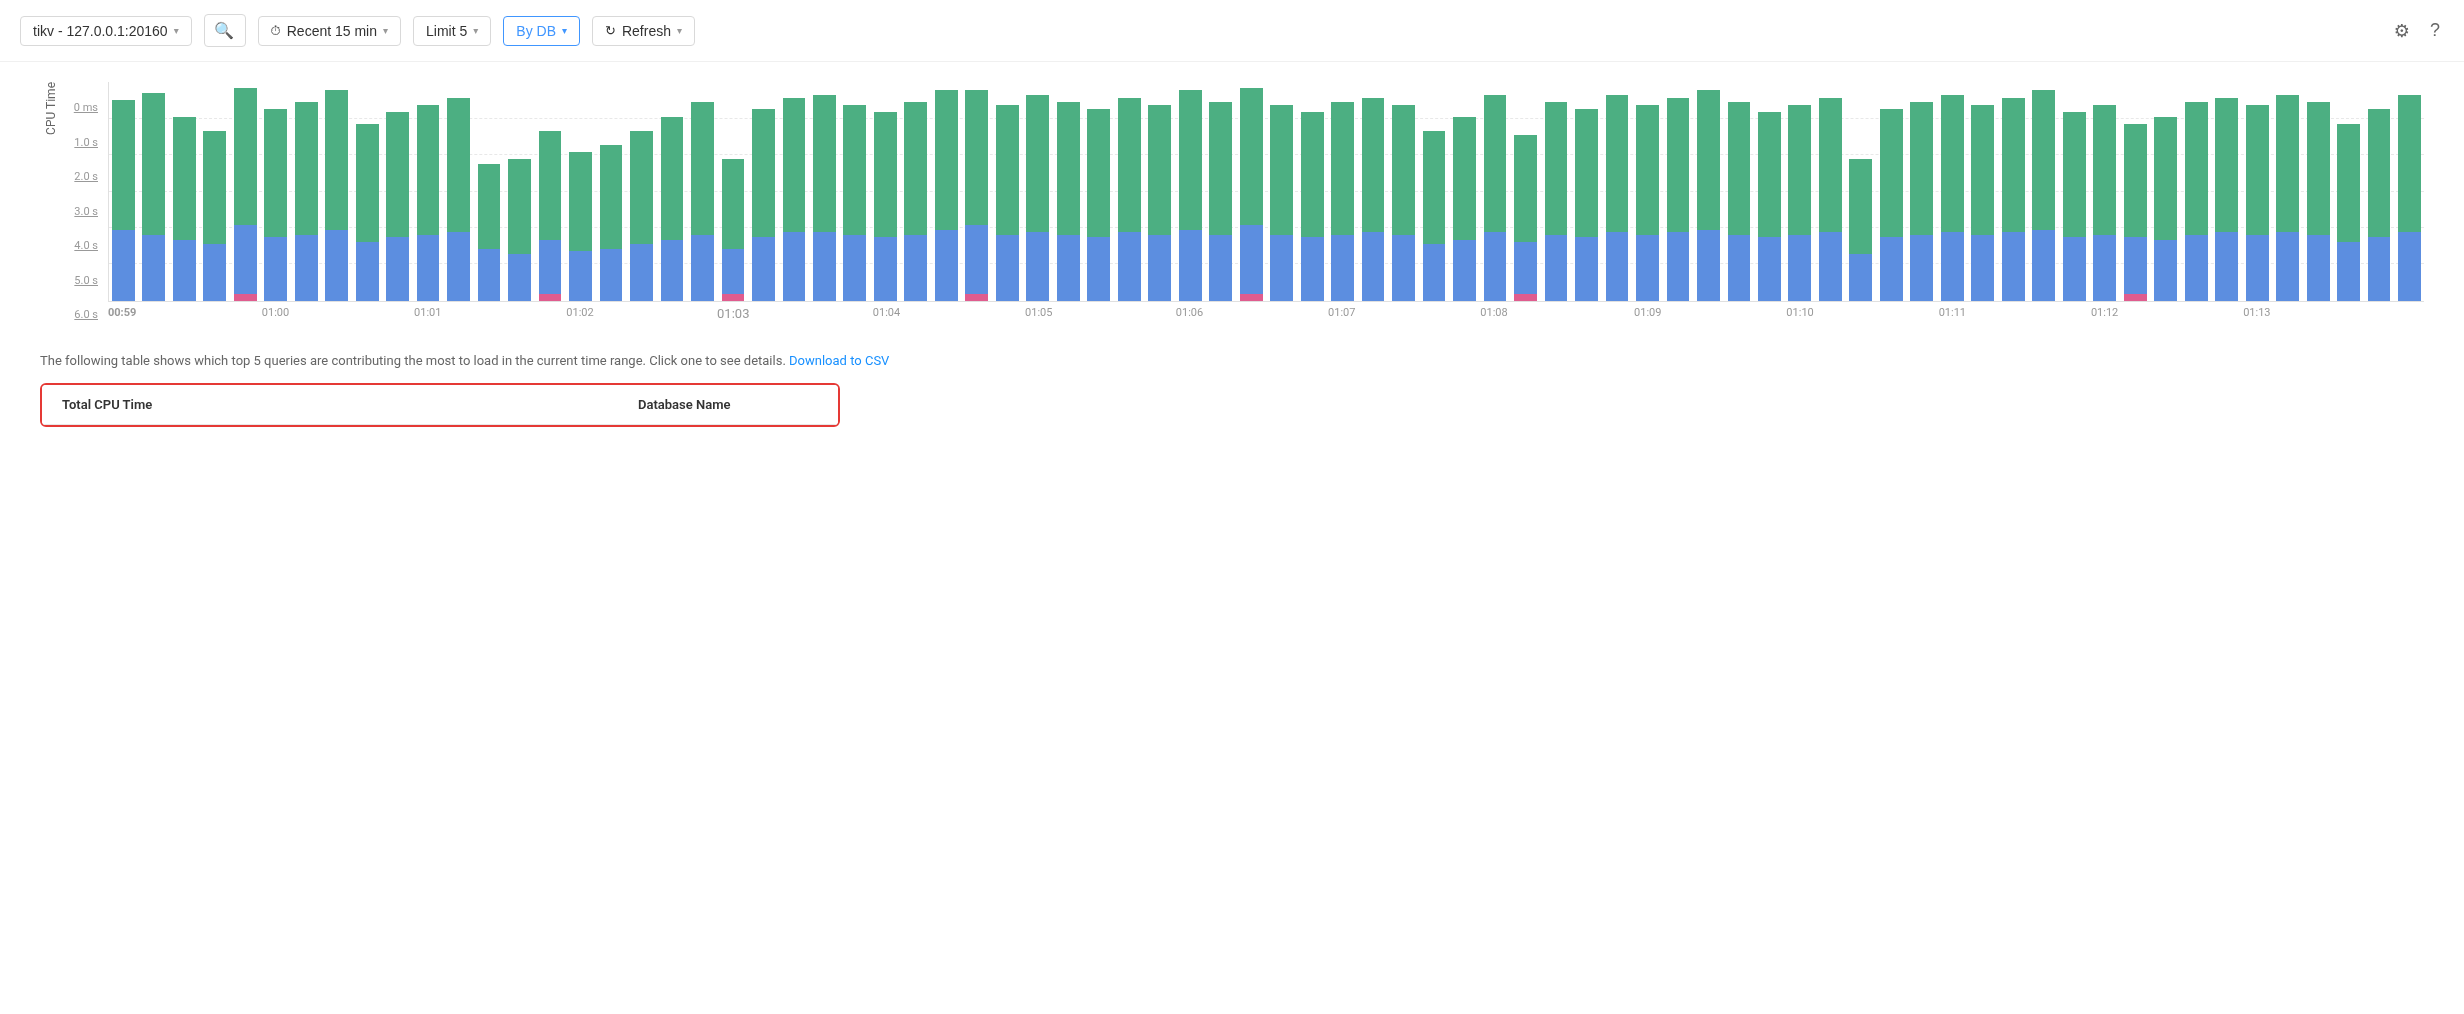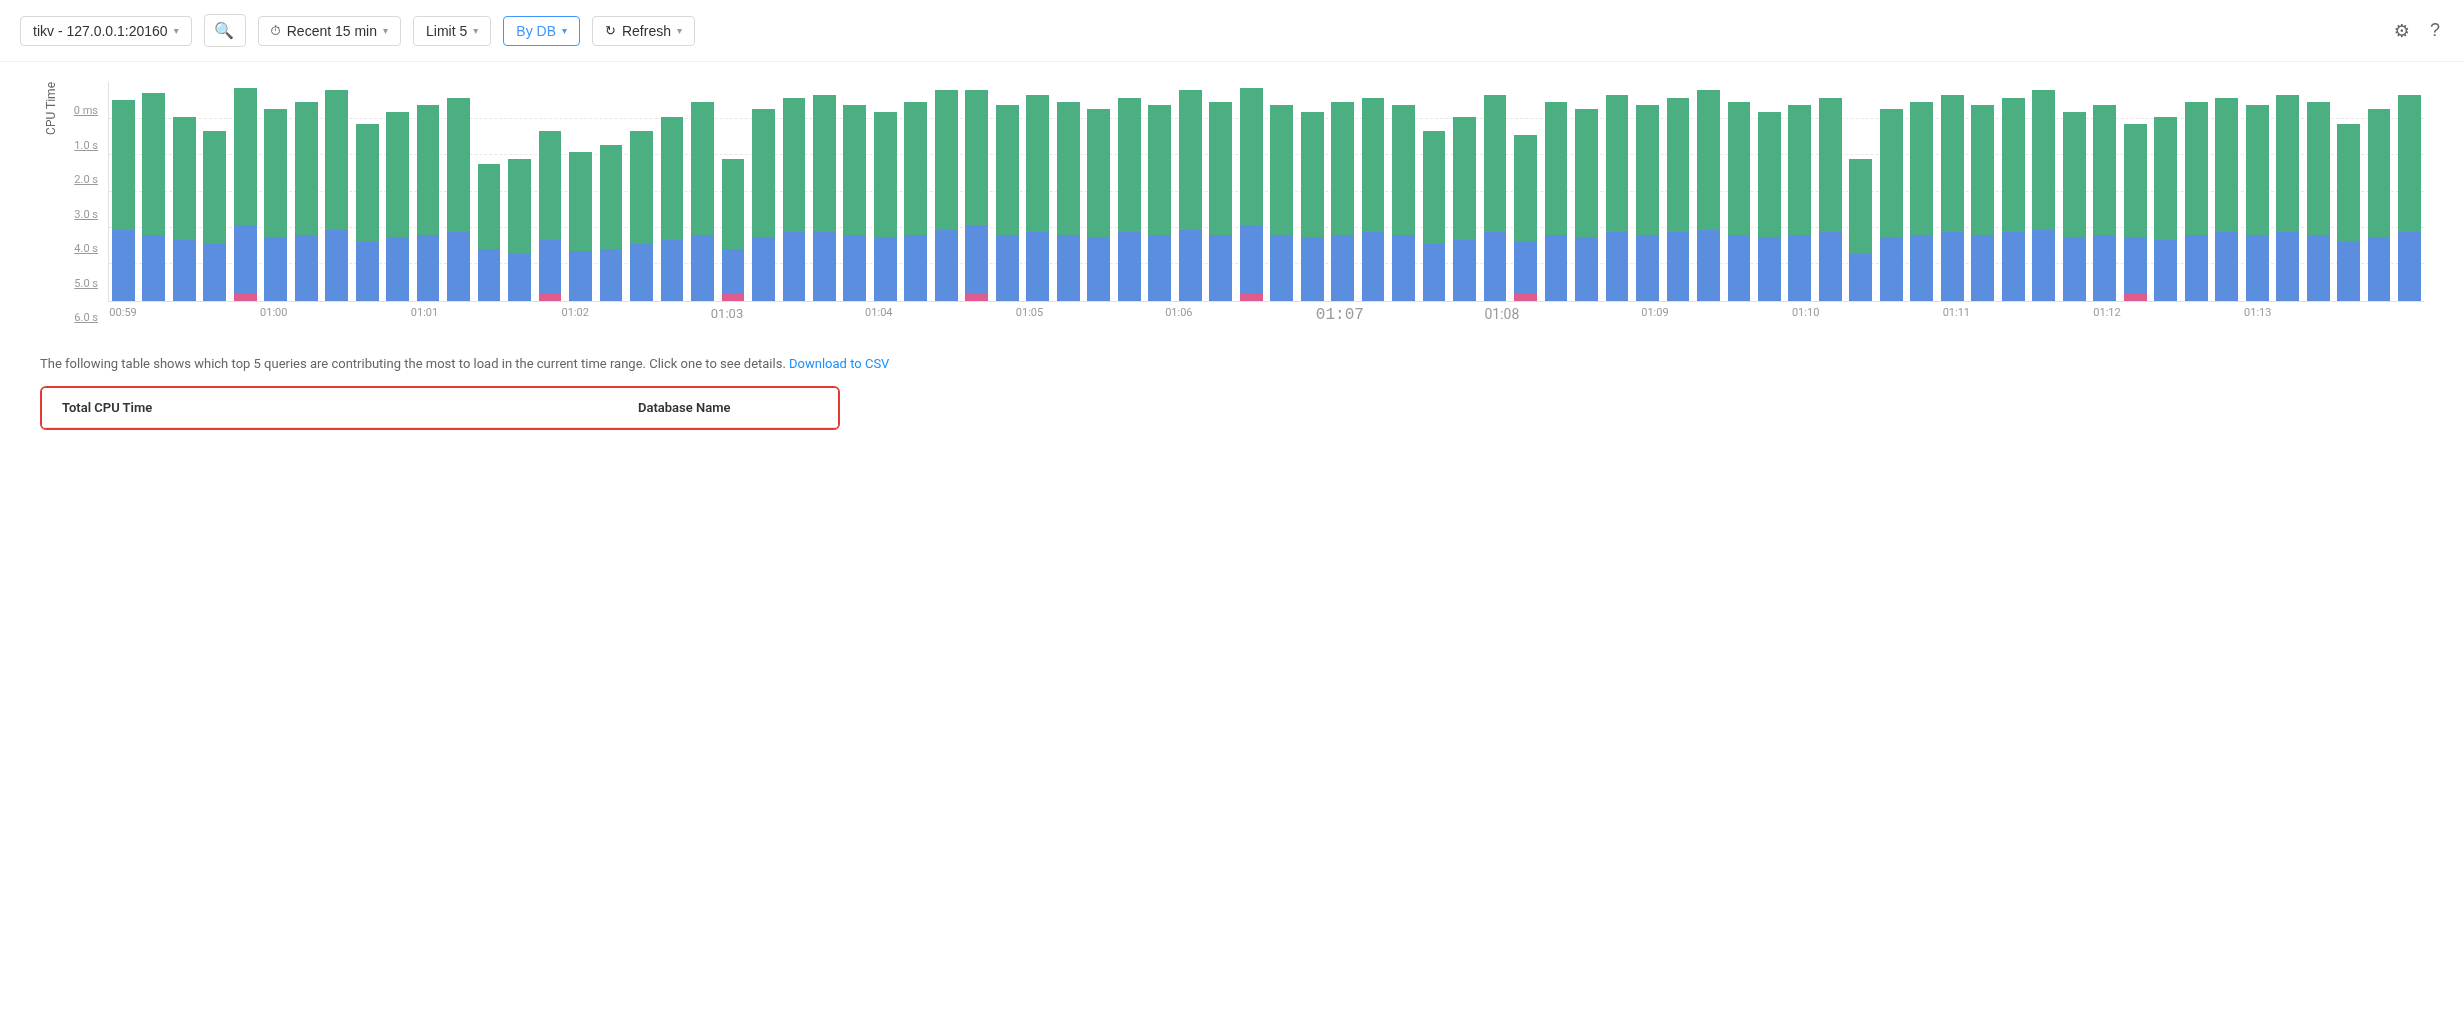--- a/index.html
+++ b/index.html
@@ -730,21 +730,21 @@
                 </div>
               </div>
               <div class="bar-group">
                 <div class="bar-stack" style="width: 100%; display: flex; flex-direction: column-reverse; align-items: center;">
                   <div class="bar-seg blue" style="width: 80%; height: 68.6022px;"></div>
                   <div class="bar-seg green" style="width: 80%; height: 137.204px;"></div>
                 </div>
               </div>
             </div>
           <div class="x-labels" id="x-labels">
-              <div style="flex: 1 1 0%; text-align: center; font-size: 11px; color: rgb(153, 153, 153);">00:59</div>
+              <div style="flex: 1 1 0%; font-size: 11px; color: rgb(153, 153, 153); font-weight: bold;">00:59</div>
               <div style="flex: 1 1 0%; text-align: center; font-size: 11px; color: rgb(153, 153, 153);"></div>
               <div style="flex: 1 1 0%; text-align: center; font-size: 11px; color: rgb(153, 153, 153);"></div>
               <div style="flex: 1 1 0%; text-align: center; font-size: 11px; color: rgb(153, 153, 153);"></div>
               <div style="flex: 1 1 0%; text-align: center; font-size: 11px; color: rgb(153, 153, 153);"></div>
               <div style="flex: 1 1 0%; text-align: center; font-size: 11px; color: rgb(153, 153, 153);">01:00</div>
               <div style="flex: 1 1 0%; text-align: center; font-size: 11px; color: rgb(153, 153, 153);"></div>
               <div style="flex: 1 1 0%; text-align: center; font-size: 11px; color: rgb(153, 153, 153);"></div>
               <div style="flex: 1 1 0%; text-align: center; font-size: 11px; color: rgb(153, 153, 153);"></div>
               <div style="flex: 1 1 0%; text-align: center; font-size: 11px; color: rgb(153, 153, 153);"></div>
               <div style="flex: 1 1 0%; text-align: center; font-size: 11px; color: rgb(153, 153, 153);">01:01</div>
@@ -770,26 +770,26 @@
               <div style="flex: 1 1 0%; text-align: center; font-size: 11px; color: rgb(153, 153, 153);">01:05</div>
               <div style="flex: 1 1 0%; text-align: center; font-size: 11px; color: rgb(153, 153, 153);"></div>
               <div style="flex: 1 1 0%; text-align: center; font-size: 11px; color: rgb(153, 153, 153);"></div>
               <div style="flex: 1 1 0%; text-align: center; font-size: 11px; color: rgb(153, 153, 153);"></div>
               <div style="flex: 1 1 0%; text-align: center; font-size: 11px; color: rgb(153, 153, 153);"></div>
               <div style="flex: 1 1 0%; text-align: left; font-size: 11px; color: rgb(153, 153, 153);">01:06</div>
               <div style="flex: 1 1 0%; text-align: center; font-size: 11px; color: rgb(153, 153, 153);"></div>
               <div style="flex: 1 1 0%; text-align: center; font-size: 11px; color: rgb(153, 153, 153);"></div>
               <div style="flex: 1 1 0%; text-align: center; font-size: 11px; color: rgb(153, 153, 153);"></div>
               <div style="flex: 1 1 0%; text-align: center; font-size: 11px; color: rgb(153, 153, 153);"></div>
-              <div style="flex: 1 1 0%; text-align: right; font-size: 16px; color: rgb(153, 153, 153); font-family: Liberation Mono, monospace;">01:07</div>
-              <div style="flex: 1 1 0%; text-align: center; font-size: 11px; color: rgb(153, 153, 153);"></div>
-              <div style="flex: 1 1 0%; text-align: center; font-size: 11px; color: rgb(153, 153, 153);"></div>
-              <div style="flex: 1 1 0%; text-align: center; font-size: 11px; color: rgb(153, 153, 153);"></div>
-              <div style="flex: 1 1 0%; text-align: center; font-size: 11px; color: rgb(153, 153, 153);"></div>
-              <div style="flex: 1 1 0%; text-align: right; font-size: 14px; color: rgb(153, 153, 153);">01:08</div>
+              <div style="flex: 1 1 0%; text-align: left; font-size: 11px; color: rgb(153, 153, 153);">01:07</div>
+              <div style="flex: 1 1 0%; text-align: center; font-size: 11px; color: rgb(153, 153, 153);"></div>
+              <div style="flex: 1 1 0%; text-align: center; font-size: 11px; color: rgb(153, 153, 153);"></div>
+              <div style="flex: 1 1 0%; text-align: center; font-size: 11px; color: rgb(153, 153, 153);"></div>
+              <div style="flex: 1 1 0%; text-align: center; font-size: 11px; color: rgb(153, 153, 153);"></div>
+              <div style="flex: 1 1 0%; text-align: left; font-size: 11px; color: rgb(153, 153, 153);">01:08</div>
               <div style="flex: 1 1 0%; text-align: center; font-size: 11px; color: rgb(153, 153, 153);"></div>
               <div style="flex: 1 1 0%; text-align: center; font-size: 11px; color: rgb(153, 153, 153);"></div>
               <div style="flex: 1 1 0%; text-align: center; font-size: 11px; color: rgb(153, 153, 153);"></div>
               <div style="flex: 1 1 0%; text-align: center; font-size: 11px; color: rgb(153, 153, 153);"></div>
               <div style="flex: 1 1 0%; text-align: center; font-size: 11px; color: rgb(153, 153, 153);">01:09</div>
               <div style="flex: 1 1 0%; text-align: center; font-size: 11px; color: rgb(153, 153, 153);"></div>
               <div style="flex: 1 1 0%; text-align: center; font-size: 11px; color: rgb(153, 153, 153);"></div>
               <div style="flex: 1 1 0%; text-align: center; font-size: 11px; color: rgb(153, 153, 153);"></div>
               <div style="flex: 1 1 0%; text-align: center; font-size: 11px; color: rgb(153, 153, 153);"></div>
               <div style="flex: 1 1 0%; text-align: center; font-size: 11px; color: rgb(153, 153, 153);">01:10</div>

